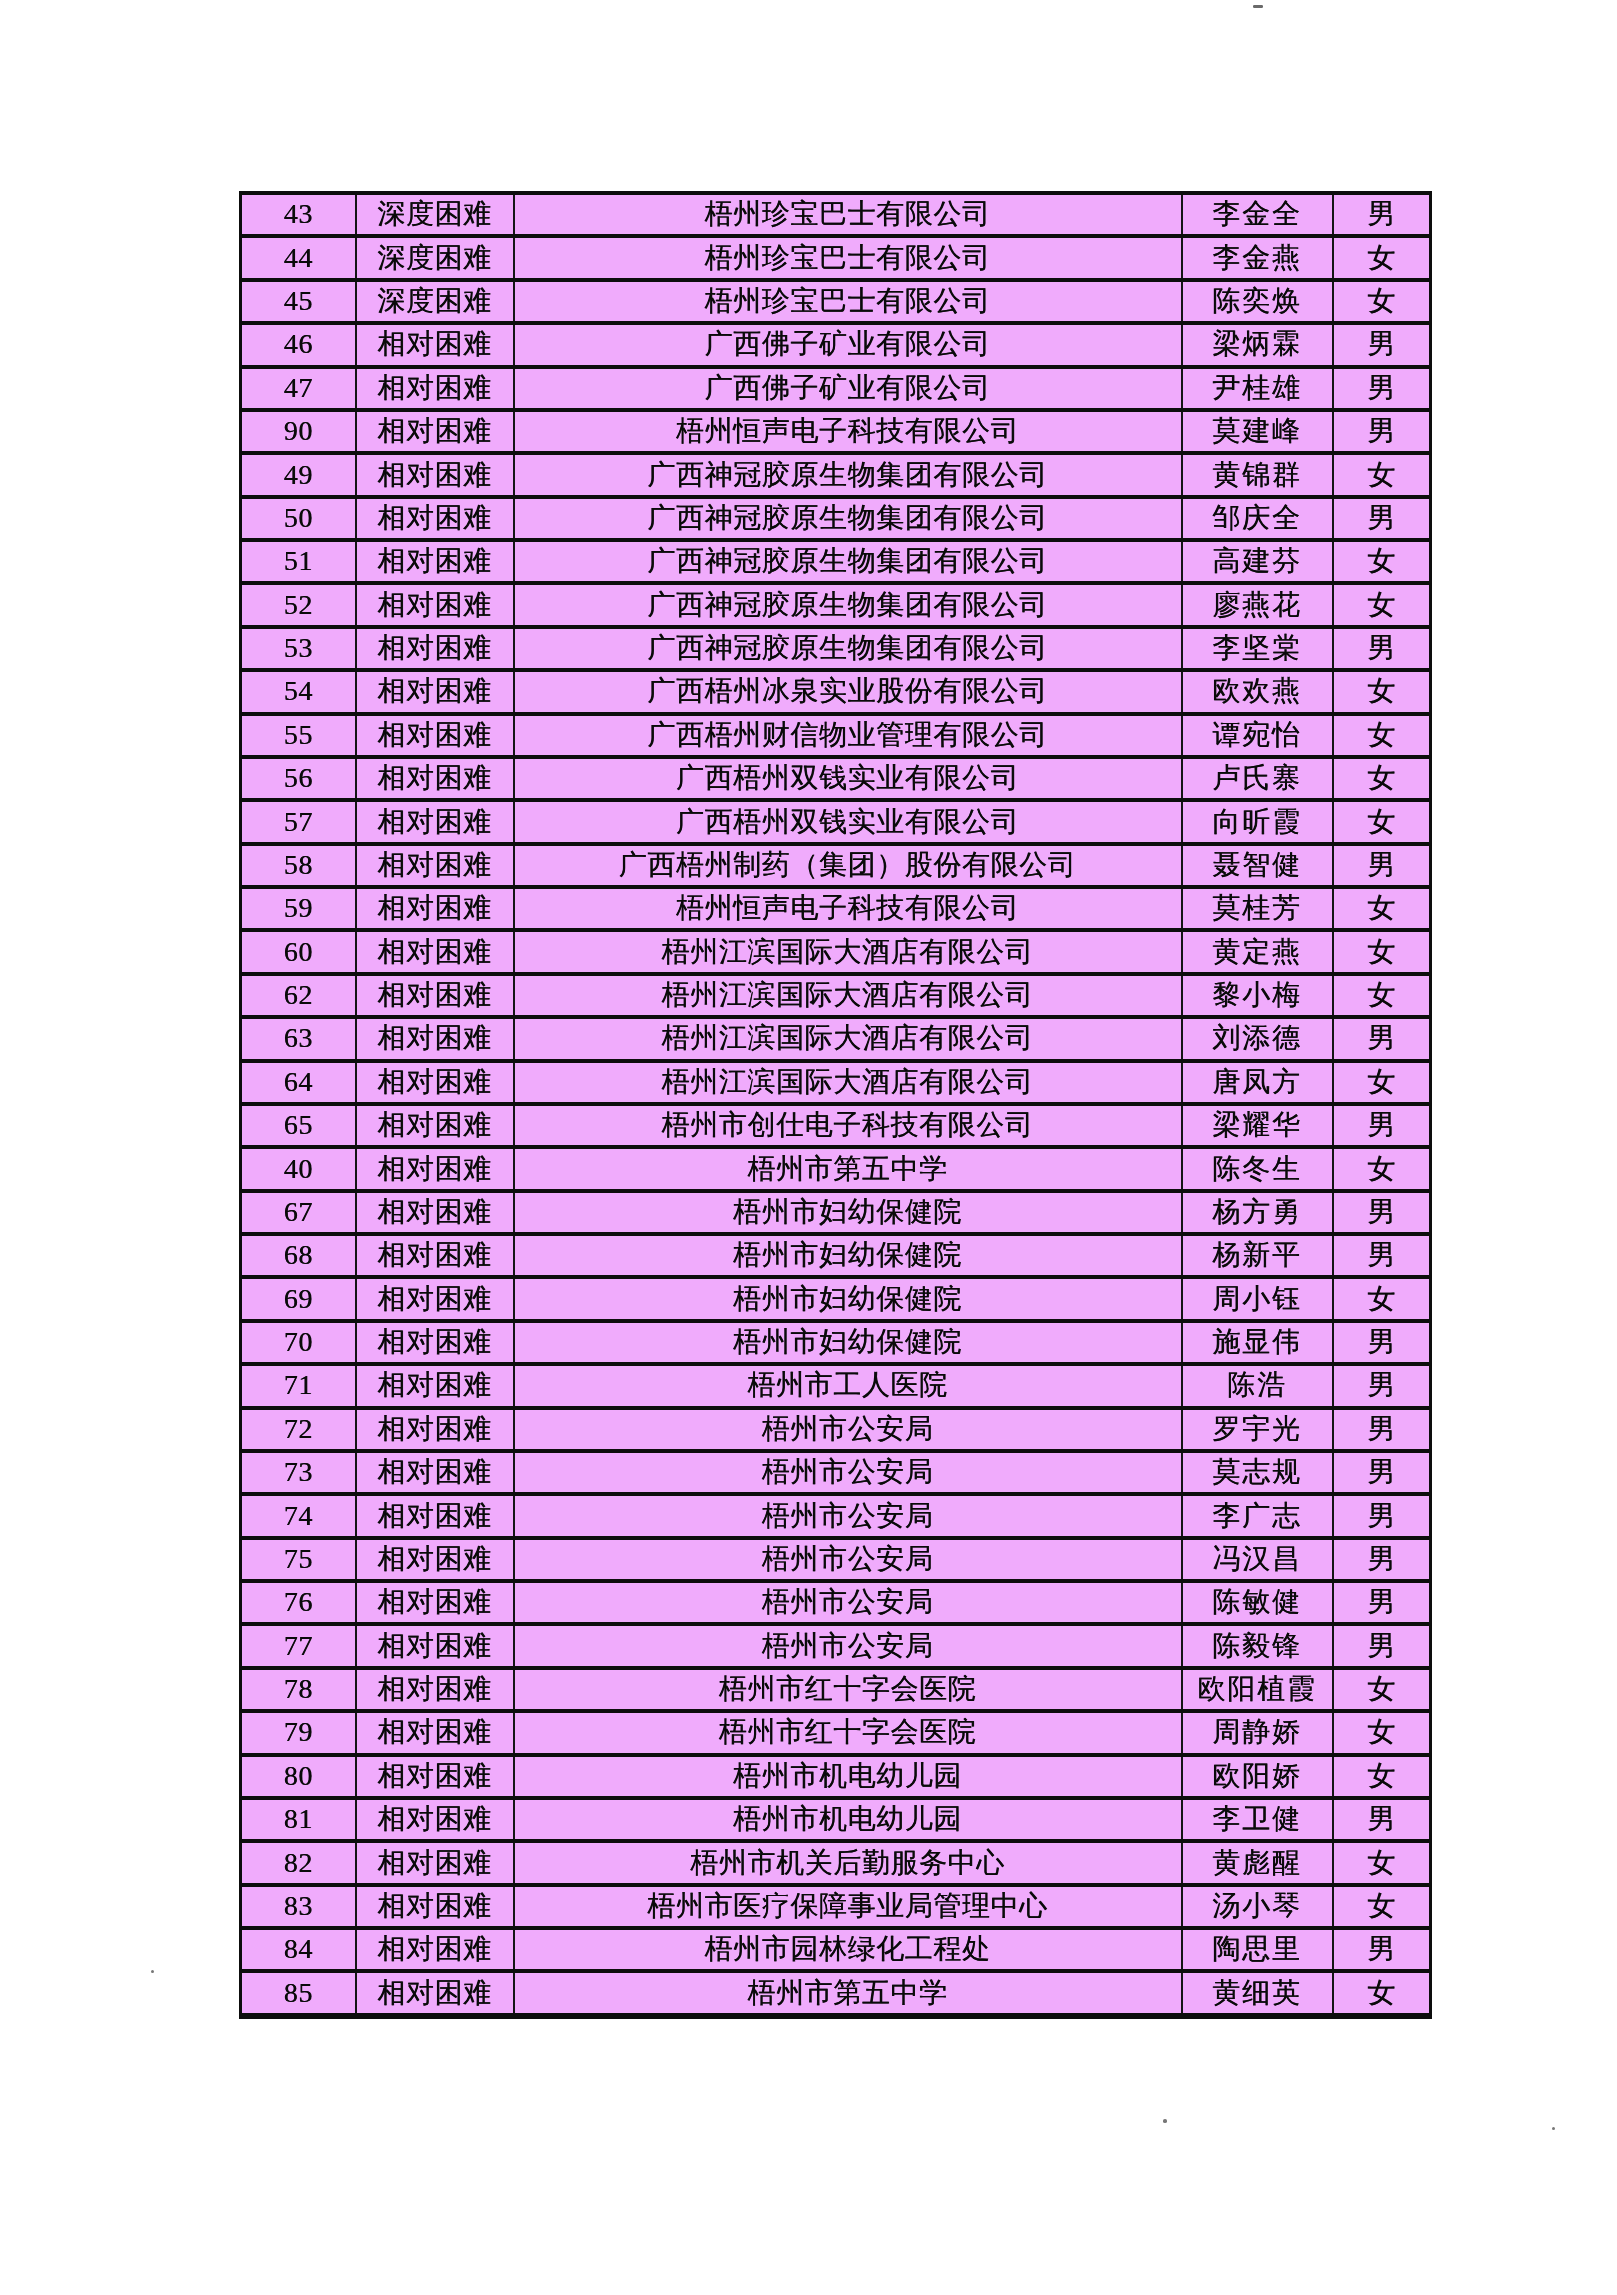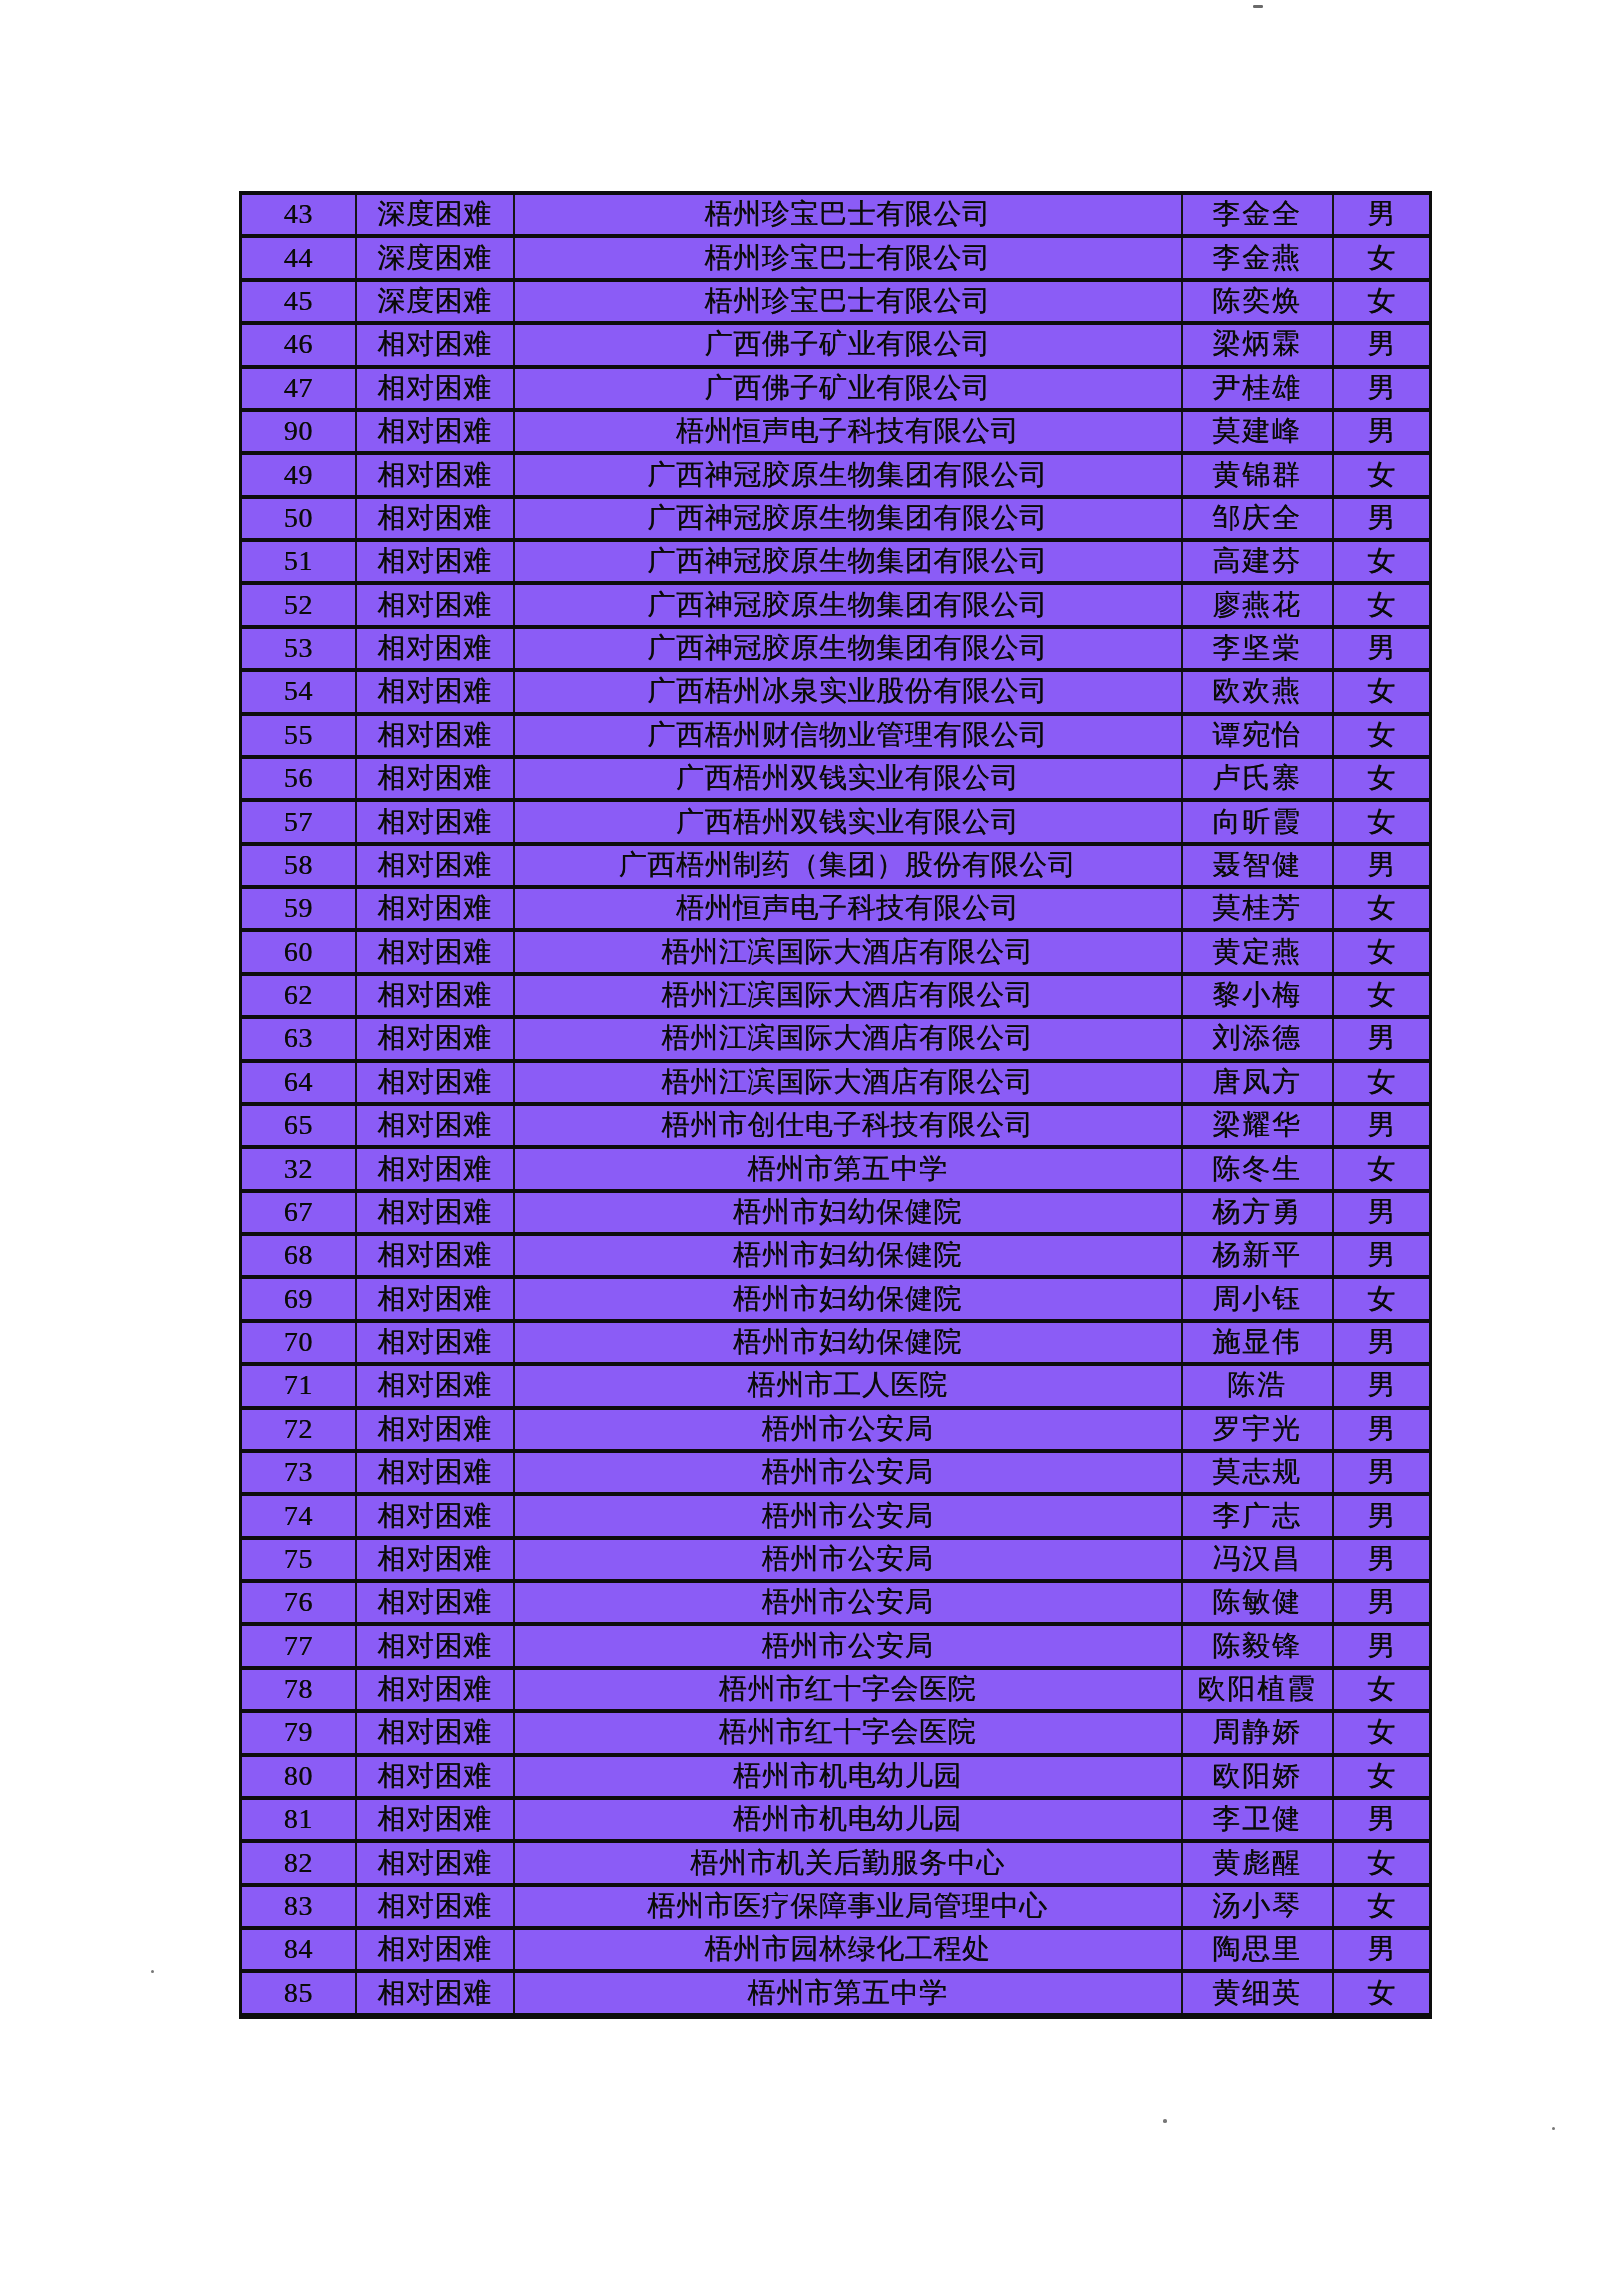--- a/index.html
+++ b/index.html
@@ -17,21 +17,21 @@
     font-family: "Liberation Serif", "DejaVu Serif", serif;
     color: #0a0a0a;
   }
   table.roster {
     position: absolute;
     left: 239px;
     top: 191px;
     width: 1190px;
     border-collapse: collapse;
     table-layout: fixed;
-    background: #8b5cf6;
+    background: #f0abfc;
     border: 3.1px solid #0d0d0d;
     border-bottom-width: 6.1px;
     font-family: Liberation Serif, serif;
   }
   table.roster td {
     height: 37px;
     padding: 1.2px 3.7px;
     border-left: 2.5px solid #151515;
     border-right: 2.5px solid #151515;
     border-top: 4.3px solid #0d0d0d;
@@ -250,21 +250,21 @@
 
     <tr>
       <td class="col-no">65</td>
       <td class="col-cat">相对困难</td>
       <td class="col-comp">梧州市创仕电子科技有限公司</td>
       <td class="col-name">梁耀华</td>
       <td class="col-gender">男</td>
     </tr>
 
     <tr>
-      <td class="col-no">32</td>
+      <td class="col-no">40</td>
       <td class="col-cat">相对困难</td>
       <td class="col-comp">梧州市第五中学</td>
       <td class="col-name">陈冬生</td>
       <td class="col-gender">女</td>
     </tr>
 
     <tr>
       <td class="col-no">67</td>
       <td class="col-cat">相对困难</td>
       <td class="col-comp">梧州市妇幼保健院</td>

